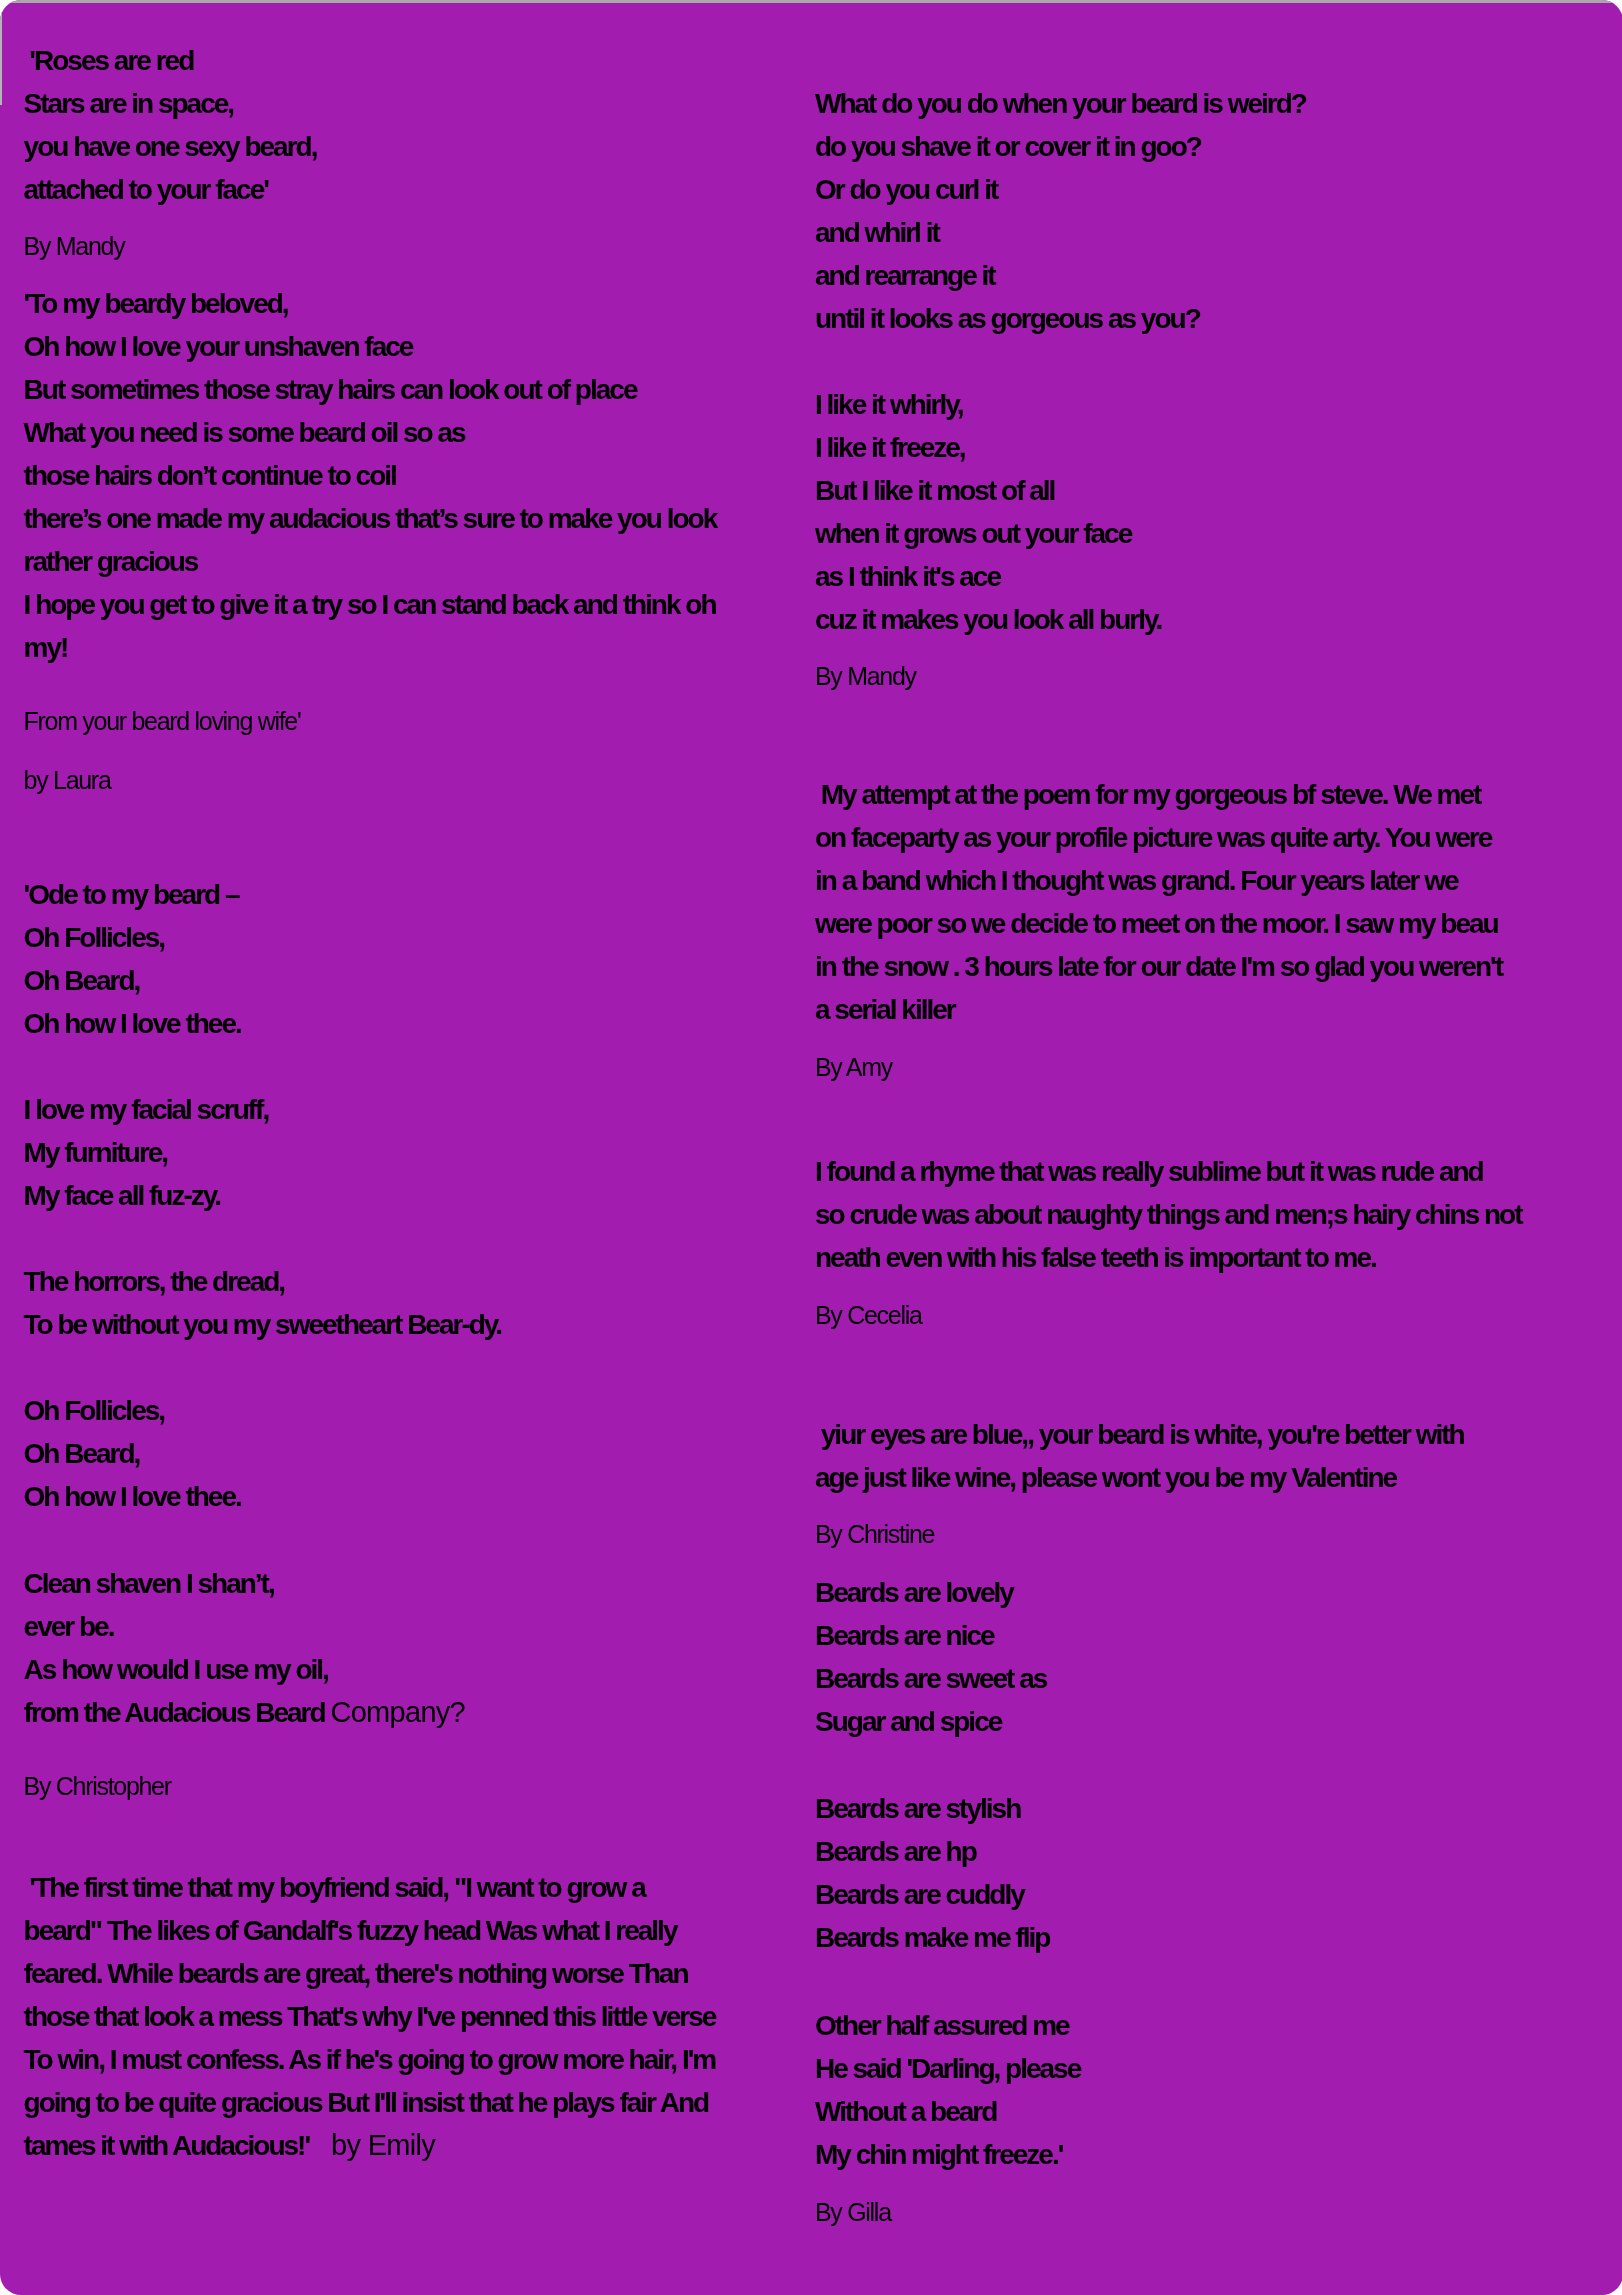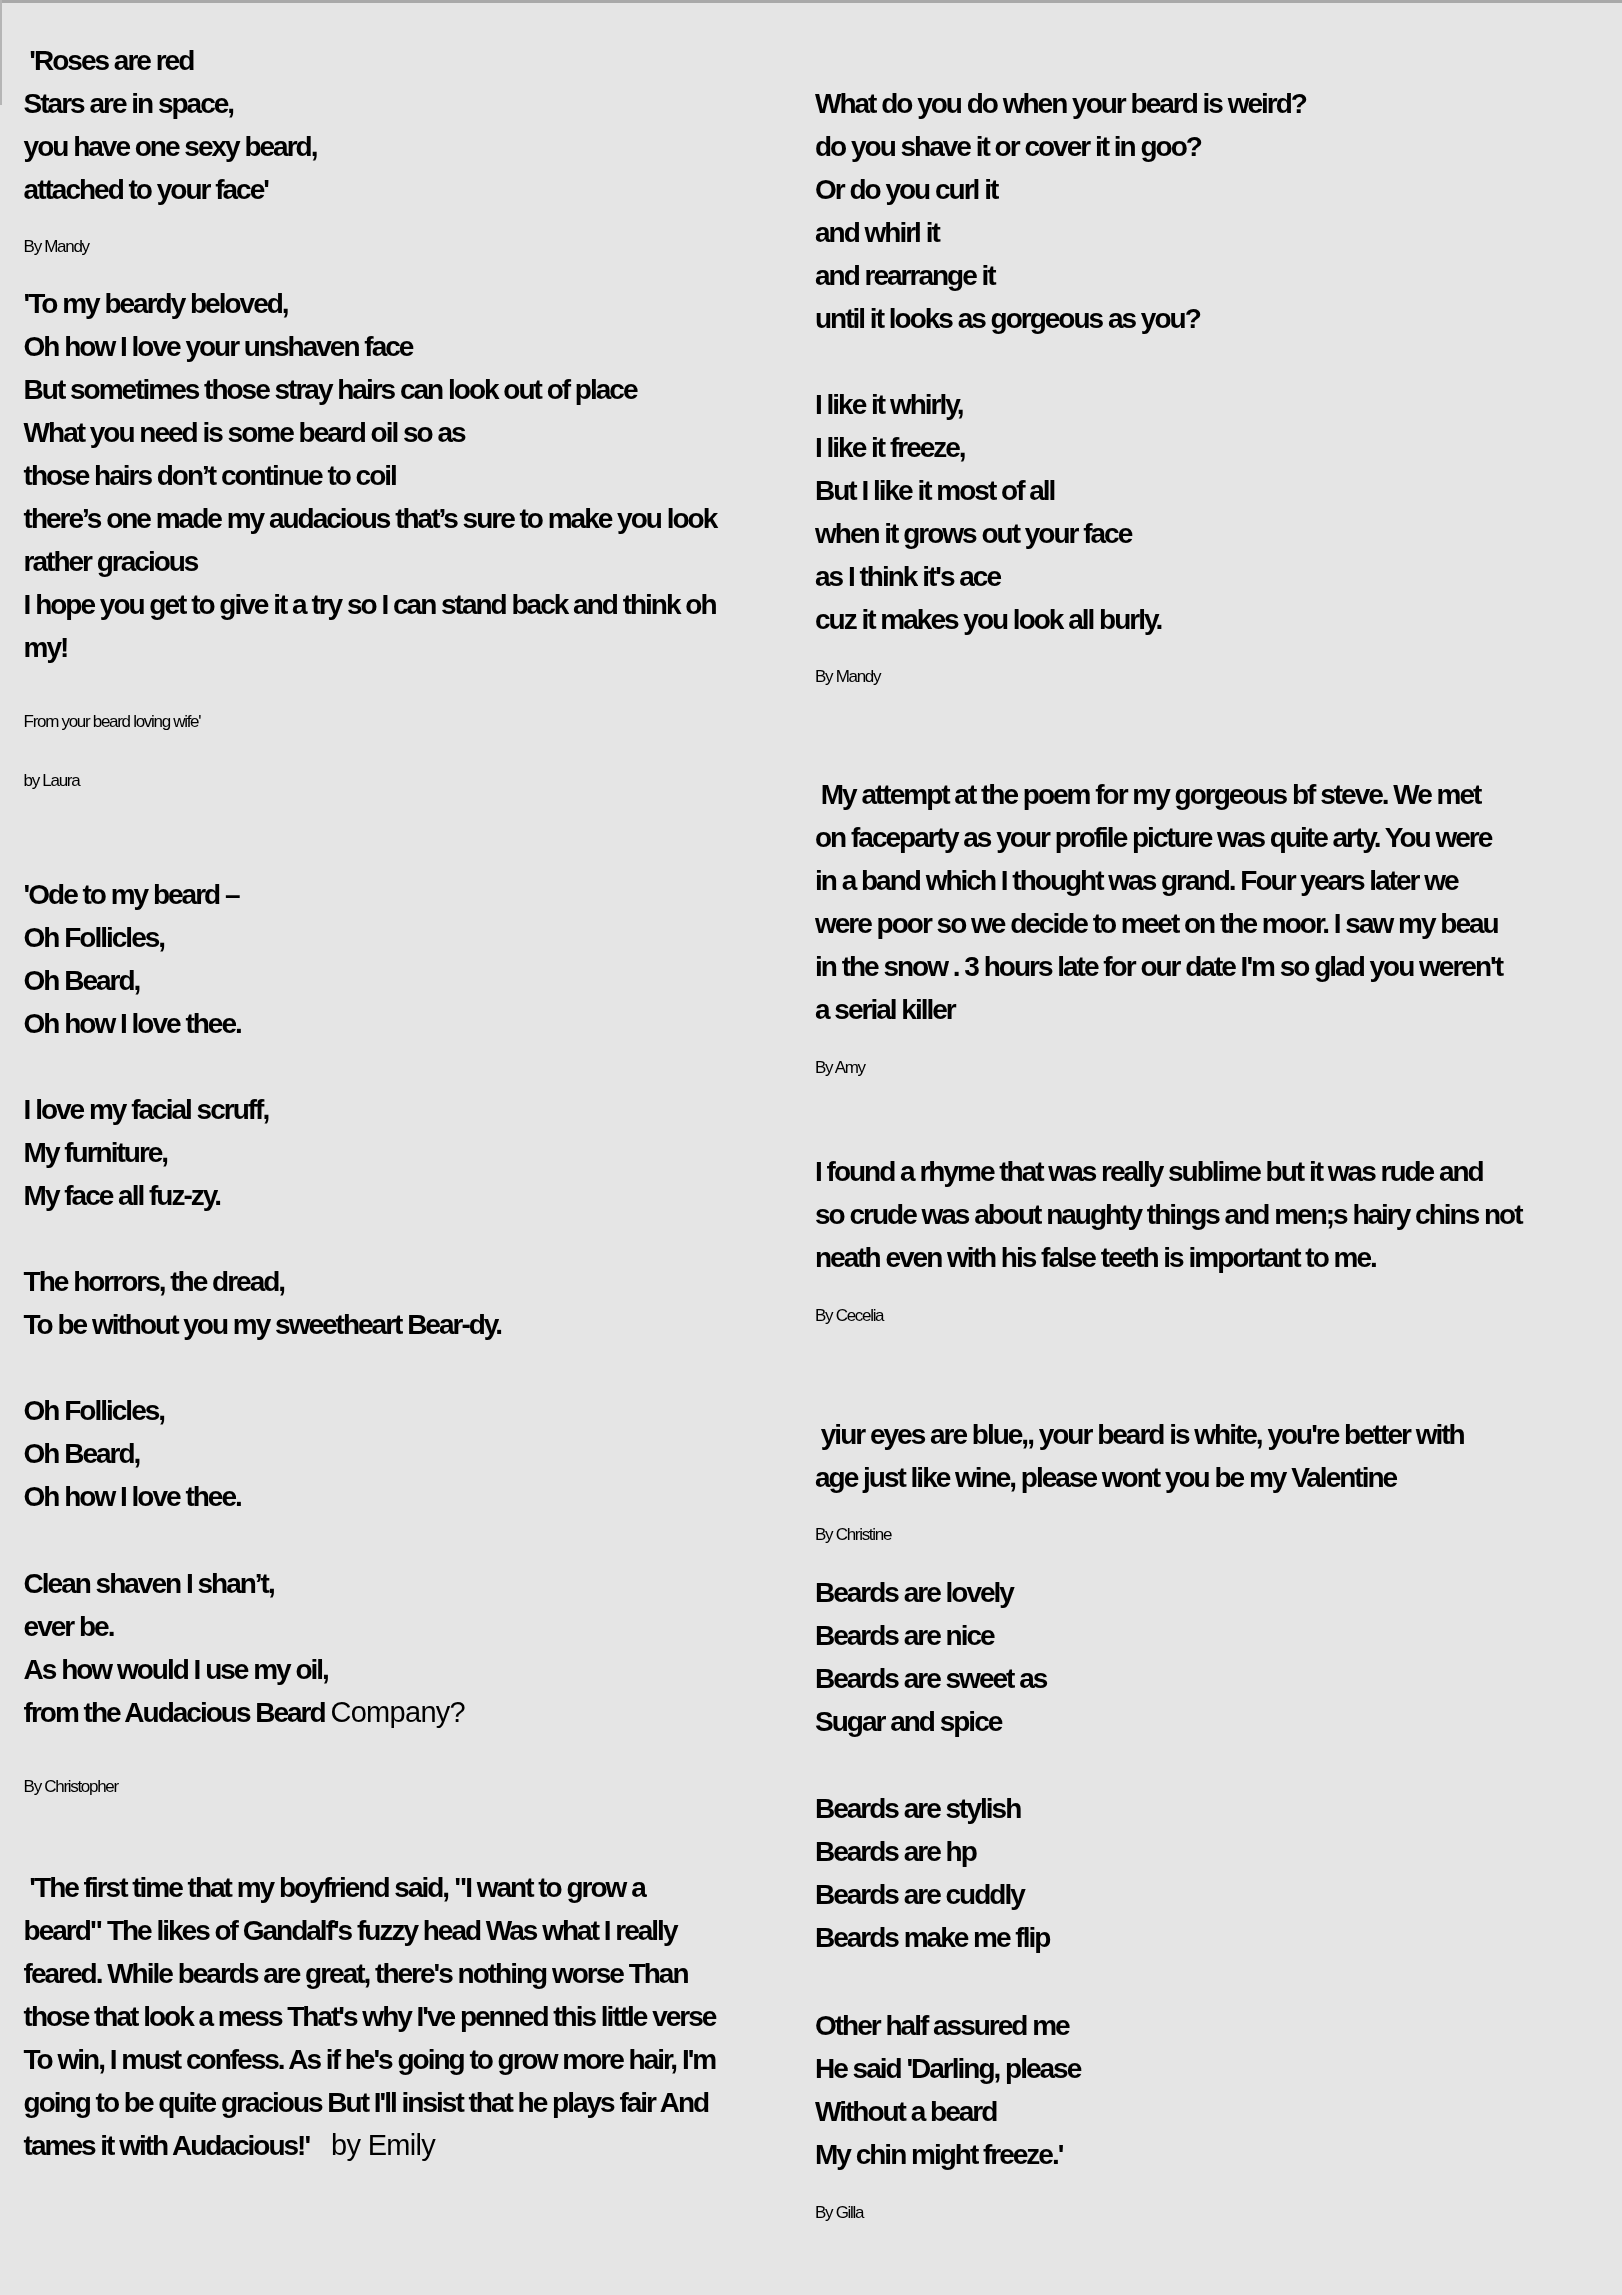--- a/index.html
+++ b/index.html
@@ -5,24 +5,25 @@
 <style>
   html, body {
     margin: 0;
     padding: 0;
     background: #ffffff;
   }
   .page {
     position: relative;
     width: 1623px;
     height: 2295px;
-    background: #e5e5e5;
+    background: #a21caf;
     color: #000000;
     font-family: "Liberation Sans", "DejaVu Sans", sans-serif;
     overflow: hidden;
+    border-radius: 21px;
   }
   .edge-top {
     position: absolute;
     left: 0; top: 0;
     width: 100%; height: 2.6px;
     background: #a9a9a9;
   }
   .edge-left {
     position: absolute;
     left: 0; top: 0;
@@ -40,21 +41,21 @@
   .line {
     font-size: 28px;
     font-weight: 700;
     letter-spacing: -2px;
     line-height: 43px;
     height: 43px;
     white-space: pre;
     color: #000000;
   }
   .byline {
-    font-size: 17px;
+    font-size: 25px;
     font-weight: 400;
     letter-spacing: -1.3px;
     line-height: 43px;
     height: 43px;
     white-space: pre;
     color: #000000;
   }
   .seg-line {
     font-size: 28px;
     font-weight: 700;

